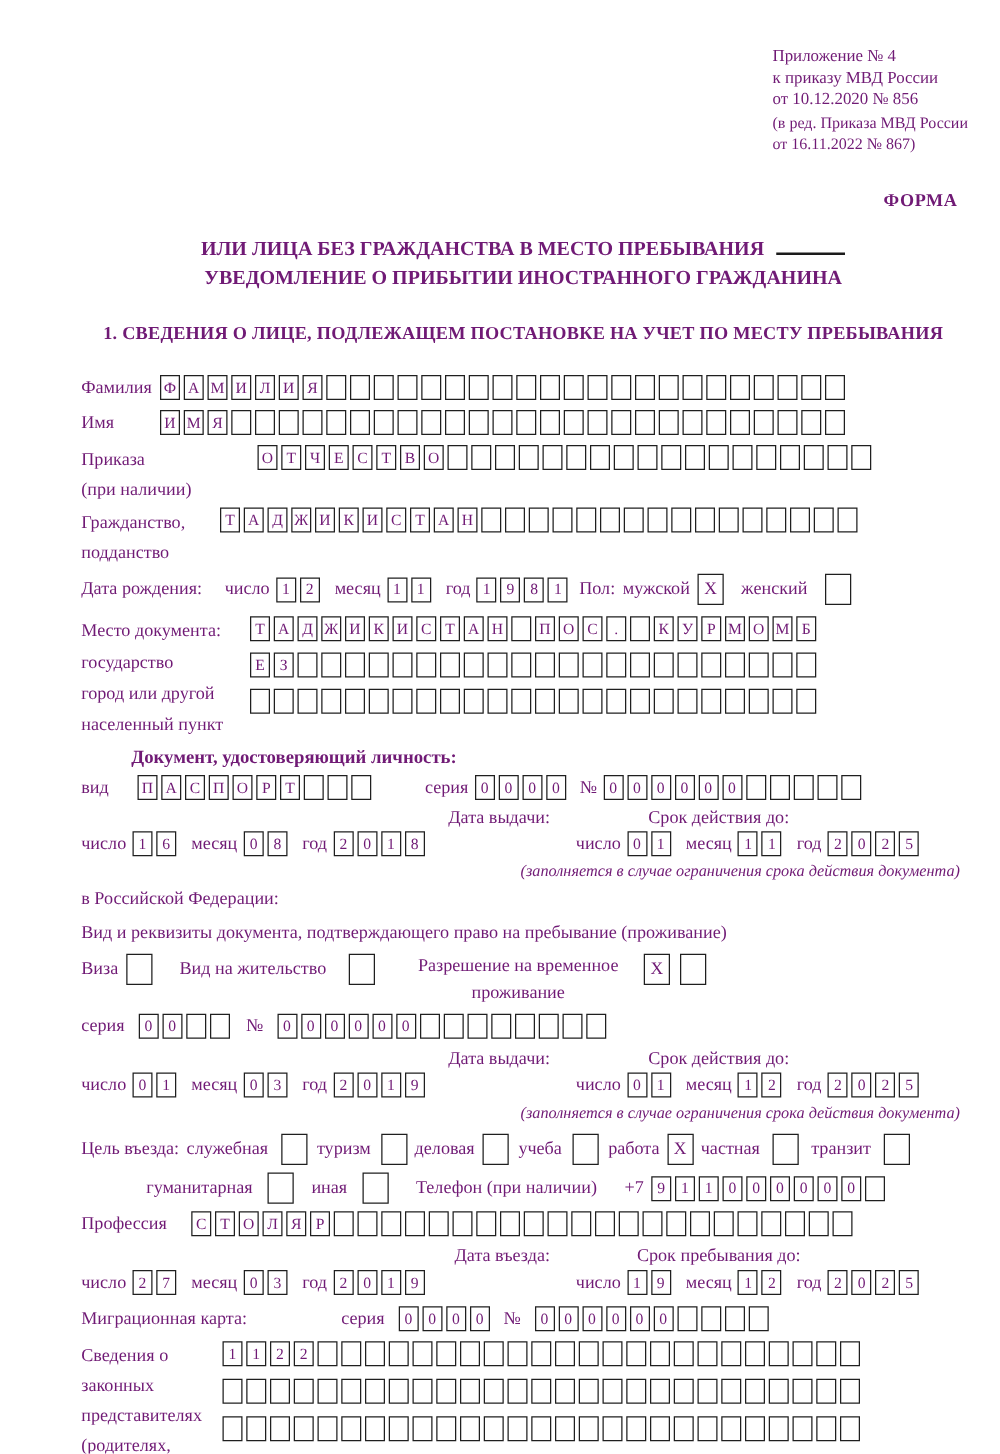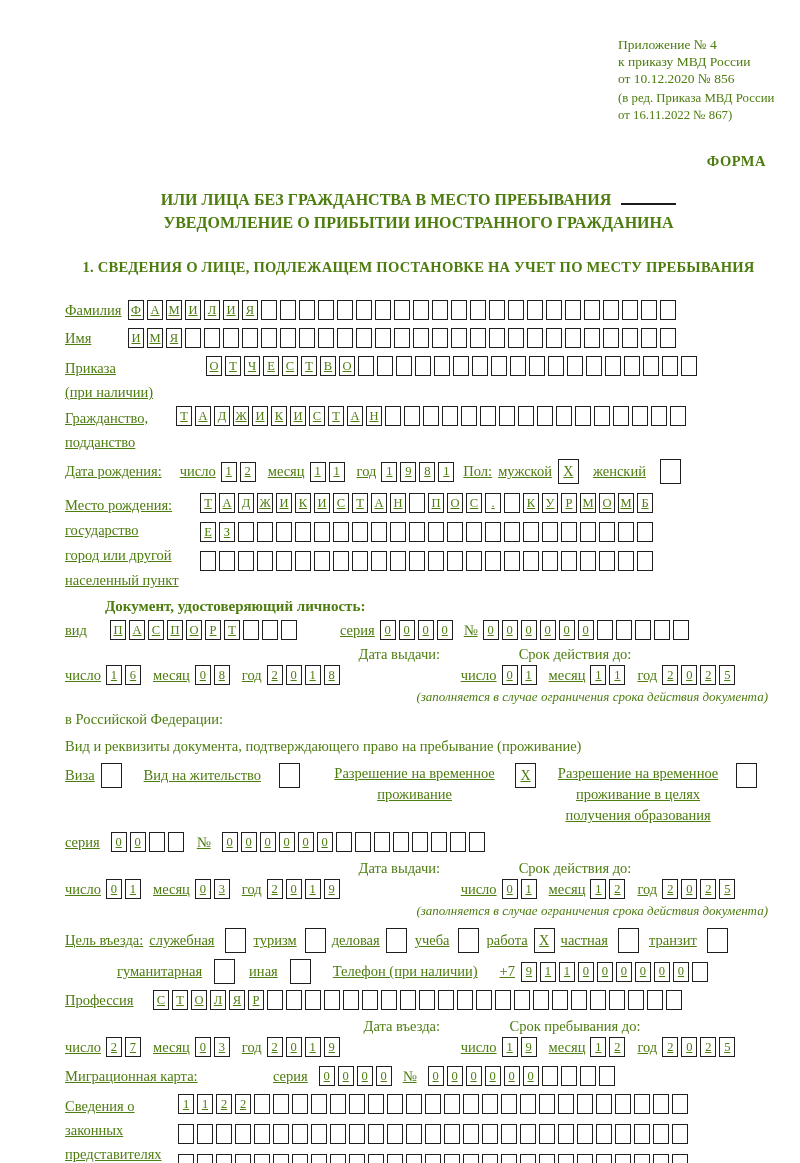--- a/index.html
+++ b/index.html
@@ -1,33 +1,33 @@
 <!DOCTYPE html>
 <html><head>
 <meta charset="utf-8">
 <style>
   * { box-sizing: border-box; margin: 0; padding: 0; }
   html,body { background:#ffffff; }
   .page {
     width: 800px; height: 1163px; overflow: hidden;
-    background: #ffffff; color: #4d7c0f;
+    background: #ffffff; color: #701a75;
     font-family: "Liberation Serif", "DejaVu Serif", serif;
     padding: 36px 28px 16px 65px;
     position: relative;
   }
   
   .appendix { margin-left: 553px; width: 185px; font-size: 13.5px; line-height: 1.27; }
   .appendix .edition { font-size: 12.8px; margin-top: 3px; line-height: 1.27; }
   .form-label { text-align: right; padding-right: 6px; font-weight: bold; font-size: 14.5px; margin-top: 30px; letter-spacing: .5px; }
   .title { text-align: center; font-weight: bold; font-size: 16px; line-height: 1.45; margin-top: 18px; }
   .blank-line { display: inline-block; width: 55px; border-bottom: 2px solid #1b1b1b; height: 12px; margin-left: 10px; }
   .sec-heading { font-weight: bold; font-size: 14.6px; margin-top: 25px; text-align: center; letter-spacing: .2px; }
 
   
-  .frow { display: flex; align-items: center; text-decoration: underline; }
+  .frow { display: flex; align-items: center; }
   .top { align-items: flex-start; }
   .lbl { font-size: 14.5px; white-space: nowrap; }
   .dlbl { font-size: 14.5px; white-space: nowrap; margin-right: 5px; }
   .cells { display: inline-flex; }
   .cell {
     width: 16px; height: 20px; border: 1.5px solid #1f1f1f; margin-right: 3px;
     display: inline-flex; align-items: center; justify-content: center;
     font-size: 12.5px; background: #fff;
   }
   .chk {
@@ -236,21 +236,21 @@
       </span>
     <span class="lbl ml6">Пол:</span>
     <span class="lbl ml6">мужской</span>
     <span class="chk ml6">X</span>
     <span class="lbl ml14">женский</span>
     <span class="chk ml14"></span>
   </div>
 
   <div class="frow top mt9">
     <div class="lblcol" style="width:135px; line-height:25px">
-      <div>Место рождения:</div>
+      <div>Место документа:</div>
       <div>государство</div>
       <div>город или другой</div>
       <div>населенный пункт</div>
     </div>
     <div class="cellcol">
       <div class="cells">
           <span class="cell">Т</span>
           <span class="cell">А</span>
           <span class="cell">Д</span>
           <span class="cell">Ж</span>
@@ -414,21 +414,20 @@
   <div class="lbl mt6">в Российской Федерации:</div>
   <div class="lbl mt10">Вид и реквизиты документа, подтверждающего право на пребывание (проживание)</div>
 
   <div class="frow top mt8">
     <span class="lbl" style="padding-top:4px">Виза</span>
     <span class="chk ml6"></span>
     <span class="lbl ml22" style="padding-top:4px">Вид на жительство</span>
     <span class="chk ml18"></span>
     <span class="optblock ml22" style="width:185px">Разрешение на временное проживание</span>
     <span class="chk ml8">X</span>
-    <span class="optblock ml12" style="width:180px">Разрешение на временное проживание в целях получения образования</span>
     <span class="chk ml8"></span>
   </div>
 
   <div class="frow mt6">
     <span class="dlbl">серия</span>
     <span class="cells ml6">
         <span class="cell">0</span>
         <span class="cell">0</span>
         <span class="cell"></span>
         <span class="cell"></span>

